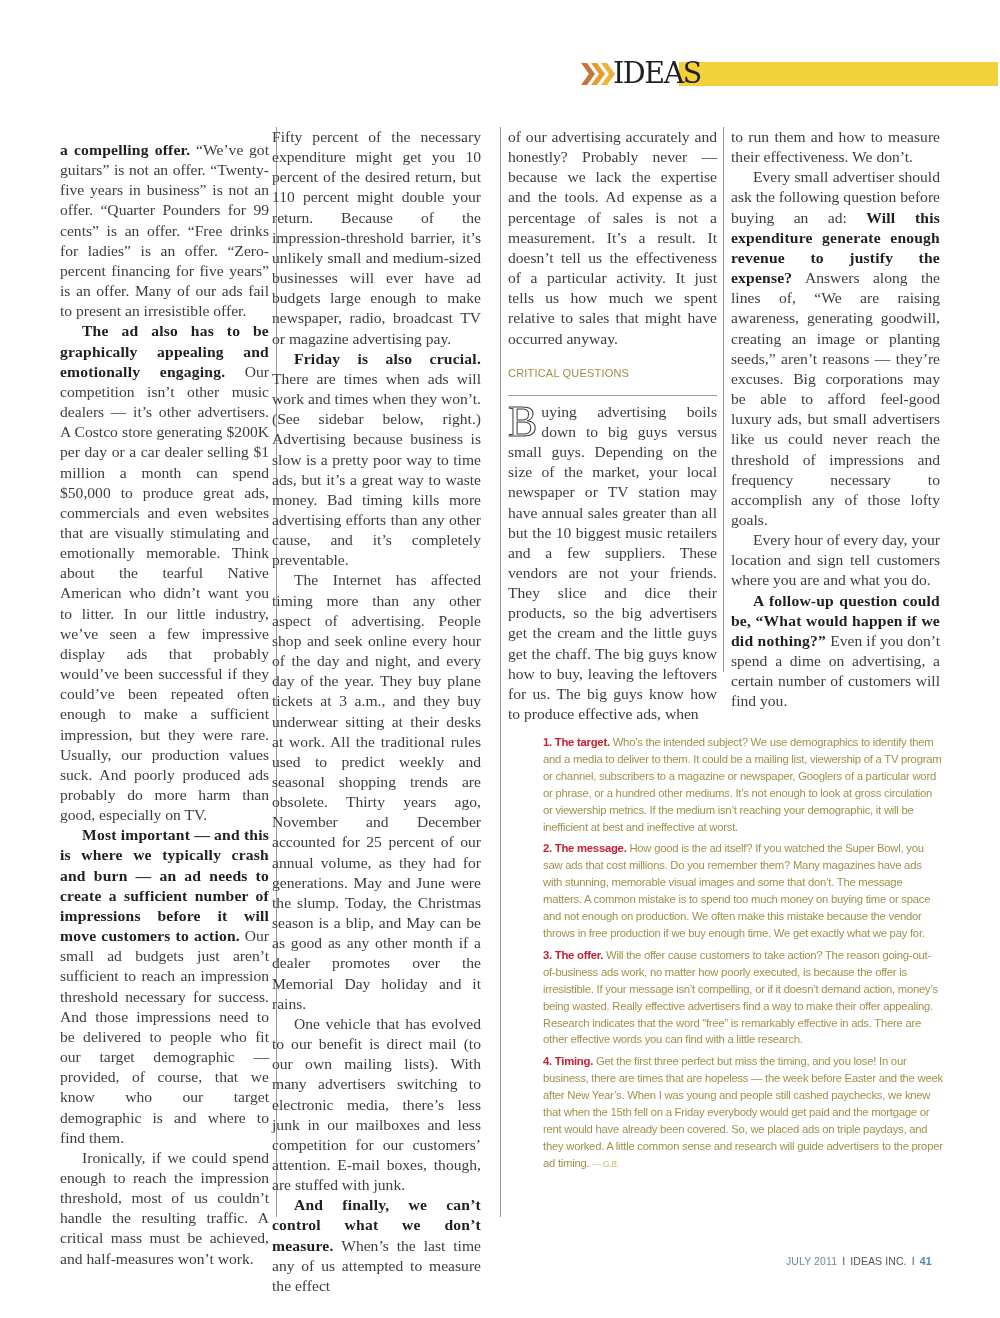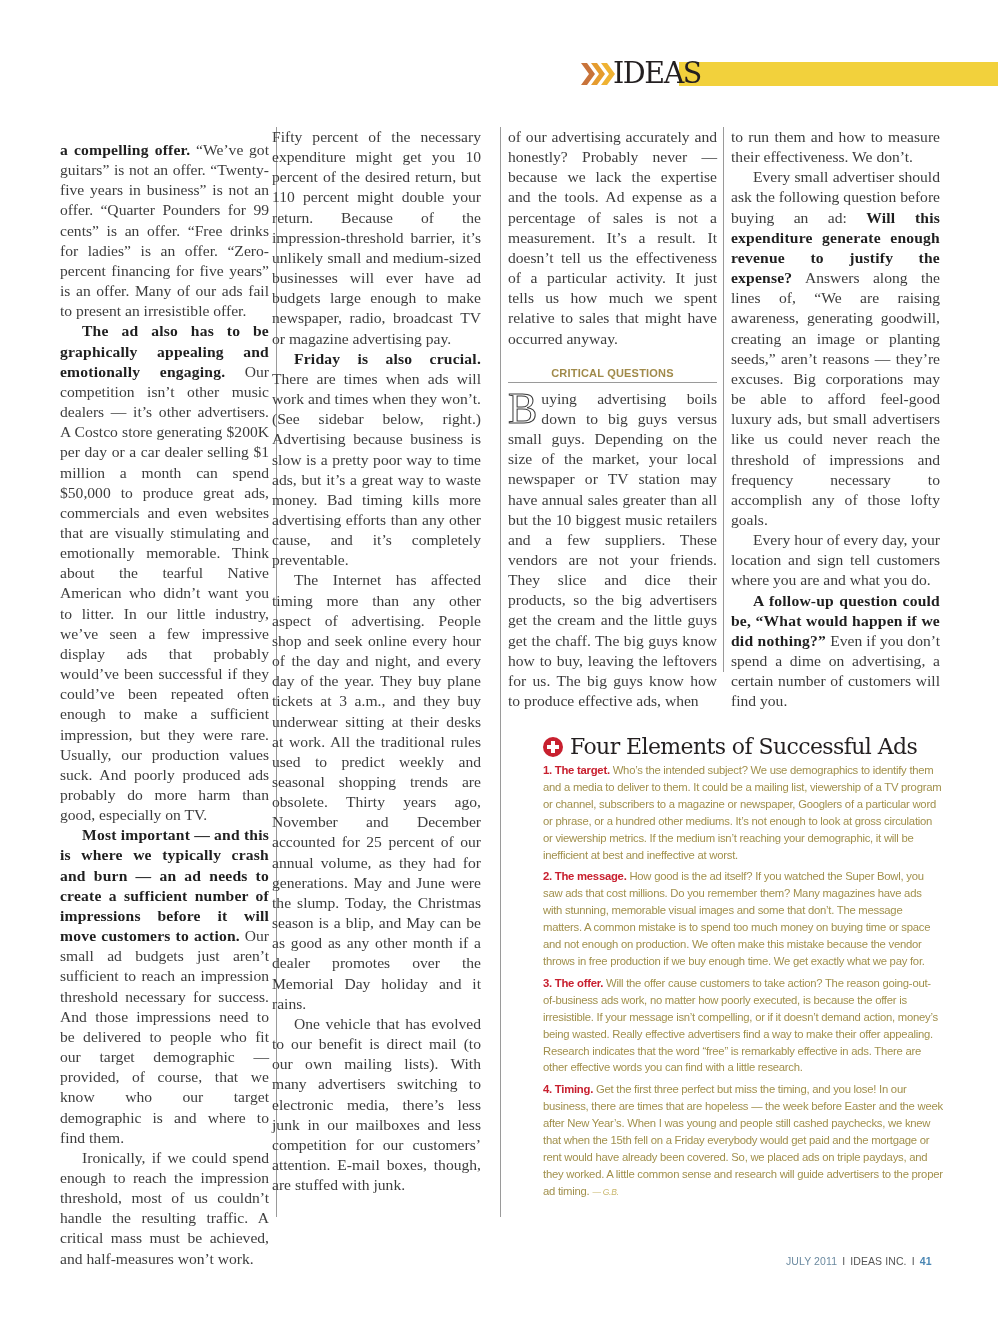--- a/index.html
+++ b/index.html
@@ -15,21 +15,21 @@
   .col { position: absolute; top: 127px; font-family: "Liberation Serif", "DejaVu Serif", serif; font-size: 15.6px; line-height: 20.15px; color: #3d3d3d; text-align: justify; hyphens: manual; }
   .col p { margin: 0; }
   .col p.indent { text-indent: 22px; }
   .col b { color: #1f1f1f; font-weight: bold; letter-spacing: 0.2px; }
   .col1 { left: 60px; width: 209px; margin-top: 13px; }
   .col2 { left: 272px; width: 209px; }
   .col3 { left: 508px; width: 209px; }
   .col4 { left: 731px; width: 209px; }
   .rule { position: absolute; width: 1px; background: #9a9a9a; }
 
-  .section-label { font-family: "Liberation Sans", "DejaVu Sans", sans-serif; font-size: 11px; line-height: 14px; color: #a08a4a; letter-spacing: 0.2px; border-bottom: 1px solid #9a9a9a; padding-bottom: 2px; margin: 17px 0 6px 0; text-align: center; font-weight: bold; }
+  .section-label { font-family: "Liberation Sans", "DejaVu Sans", sans-serif; font-size: 11px; line-height: 14px; color: #a08a4a; letter-spacing: 0.2px; border-bottom: 1px solid #9a9a9a; padding-bottom: 15px; margin: 17px 0 6px 0; text-align: left; }
   .dropcap { float: left; font-family: "Liberation Serif", serif; font-size: 44px; line-height: 36px; font-weight: 300; color: #ffffff; -webkit-text-stroke: 1px #3a3a3a; margin: 2px 4px -2px 0; }
 
   .sidebar { position: absolute; left: 543px; top: 733px; width: 400px; }
   .sidebar-title { display: flex; align-items: center; font-family: "DejaVu Serif", serif; font-size: 22px; line-height: 28px; color: #231f20; letter-spacing: -0.6px; white-space: nowrap; }
   .plus-icon { width: 20px; height: 20px; border-radius: 50%; background: #c8202f; position: relative; margin-right: 7px; flex: 0 0 20px; }
   .plus-icon::before, .plus-icon::after { content: ""; position: absolute; background: #fff; }
   .plus-icon::before { left: 4px; right: 4px; top: 8px; height: 4px; }
   .plus-icon::after { top: 4px; bottom: 4px; left: 8px; width: 4px; }
   .sidebar-list { margin-top: 1px; font-family: "Liberation Sans", "DejaVu Sans", sans-serif; font-size: 11.3px; line-height: 16.9px; color: #a1904c; letter-spacing: -0.25px; }
   .sidebar-item { margin-bottom: 5px; }
@@ -69,40 +69,37 @@
   <p class="indent"><b>The ad also has to be graphically appealing and emotionally engaging.</b><span> Our competition isn’t other music dealers — it’s other advertisers. A Costco store generating $200K per day or a car dealer selling $1 million a month can spend $50,000 to produce great ads, commercials and even websites that are visually stimulating and emotionally memorable. Think about the tearful Native American who didn’t want you to litter. In our little industry, we’ve seen a few impressive display ads that probably would’ve been successful if they could’ve been repeated often enough to make a sufficient impression, but they were rare. Usually, our production values suck. And poorly produced ads probably do more harm than good, especially on TV.</span></p>
   <p class="indent"><b>Most important — and this is where we typically crash and burn — an ad needs to create a sufficient number of impressions before it will move customers to action.</b><span> Our small ad budgets just aren’t sufficient to reach an impression threshold necessary for success. And those impressions need to be delivered to people who fit our target demographic — provided, of course, that we know who our target demographic is and where to find them.</span></p>
   <p class="indent"><span>Ironically, if we could spend enough to reach the impression threshold, most of us couldn’t handle the resulting traffic. A critical mass must be achieved, and half-measures won’t work.</span></p>
 </div>
 
 <div class="col col2">
   <p><span>Fifty percent of the necessary expenditure might get you 10 percent of the desired return, but 110 percent might double your return. Because of the impression-threshold barrier, it’s unlikely small and medium-sized businesses will ever have ad budgets large enough to make newspaper, radio, broadcast TV or magazine advertising pay.</span></p>
   <p class="indent"><b>Friday is also crucial.</b><span> There are times when ads will work and times when they won’t. (See sidebar below, right.) Advertising because business is slow is a pretty poor way to time ads, but it’s a great way to waste money. Bad timing kills more advertising efforts than any other cause, and it’s completely preventable.</span></p>
   <p class="indent"><span>The Internet has affected timing more than any other aspect of advertising. People shop and seek online every hour of the day and night, and every day of the year. They buy plane tickets at 3 a.m., and they buy underwear sitting at their desks at work. All the traditional rules used to predict weekly and seasonal shopping trends are obsolete. Thirty years ago, November and December accounted for 25 percent of our annual volume, as they had for generations. May and June were the slump. Today, the Christmas season is a blip, and May can be as good as any other month if a dealer promotes over the Memorial Day holiday and it rains.</span></p>
   <p class="indent"><span>One vehicle that has evolved to our benefit is direct mail (to our own mailing lists). With many advertisers switching to electronic media, there’s less junk in our mailboxes and less competition for our customers’ attention. E-mail boxes, though, are stuffed with junk.</span></p>
+  <p class="indent"><b>And finally, we can’t control what we don’t measure.</b><span> When’s the last time any of us attempted to measure the effect</span></p>
 </div>
 
 <div class="col col3">
   <p>of our advertising accurately and honestly? Probably never — because we lack the expertise and the tools. Ad expense as a percentage of sales is not a measurement. It’s a result. It doesn’t tell us the effectiveness of a particular activity. It just tells us how much we spent relative to sales that might have occurred anyway.</p>
   <div class="section-label">CRITICAL QUESTIONS</div>
   <p><span class="dropcap">B</span><span>uying advertising boils down to big guys versus small guys. Depending on the size of the market, your local newspaper or TV station may have annual sales greater than all but the 10 biggest music retailers and a few suppliers. These vendors are not your friends. They slice and dice their products, so the big advertisers get the cream and the little guys get the chaff. The big guys know how to buy, leaving the leftovers for us. The big guys know how to produce effective ads, when</span></p>
 </div>
 
 <div class="col col4">
   <p><span>to run them and how to measure their effectiveness. We don’t.</span></p>
   <p class="indent"><span>Every small advertiser should ask the following question before buying an ad: </span><b>Will this expenditure generate enough revenue to justify the expense?</b><span> Answers along the lines of, “We are raising awareness, generating goodwill, creating an image or planting seeds,” aren’t reasons — they’re excuses. Big corporations may be able to afford feel-good luxury ads, but small advertisers like us could never reach the threshold of impressions and frequency necessary to accomplish any of those lofty goals.</span></p>
   <p class="indent"><span>Every hour of every day, your location and sign tell customers where you are and what you do.</span></p>
   <p class="indent"><b>A follow-up question could be, “What would happen if we did nothing?”</b><span> Even if you don’t spend a dime on advertising, a certain number of customers will find you.</span></p>
 </div>
 
 <div class="sidebar">
-  <div class="sidebar-title">
-    <span class="plus-icon"></span>
-    <span>Four Elements of Successful Ads</span>
-  </div>
   <div class="sidebar-list">
     <div class="sidebar-item"><span class="lead">1. The target.</span><span> Who’s the intended subject? We use demographics to identify them and a media to deliver to them. It could be a mailing list, viewership of a TV program or channel, subscribers to a magazine or newspaper, Googlers of a particular word or phrase, or a hundred other mediums. It’s not enough to look at gross circulation or viewership metrics. If the medium isn’t reaching your demographic, it will be inefficient at best and ineffective at worst.</span></div>
     <div class="sidebar-item"><span class="lead">2. The message.</span><span> How good is the ad itself? If you watched the Super Bowl, you saw ads that cost millions. Do you remember them? Many magazines have ads with stunning, memorable visual images and some that don’t. The message matters. A common mistake is to spend too much money on buying time or space and not enough on production. We often make this mistake because the vendor throws in free production if we buy enough time. We get exactly what we pay for.</span></div>
     <div class="sidebar-item"><span class="lead">3. The offer.</span><span> Will the offer cause customers to take action? The reason going-out-of-business ads work, no matter how poorly executed, is because the offer is irresistible. If your message isn’t compelling, or if it doesn’t demand action, money’s being wasted. Really effective advertisers find a way to make their offer appealing. Research indicates that the word “free” is remarkably effective in ads. There are other effective words you can find with a little research.</span></div>
     <div class="sidebar-item"><span class="lead">4. Timing.</span><span> Get the first three perfect but miss the timing, and you lose! In our business, there are times that are hopeless — the week before Easter and the week after New Year’s. When I was young and people still cashed paychecks, we knew that when the 15th fell on a Friday everybody would get paid and the mortgage or rent would have already been covered. So, we placed ads on triple paydays, and they worked. A little common sense and research will guide advertisers to the proper ad timing. </span><span class="sig">— G.B.</span></div>
   </div>
 </div>
 
 <div class="footer">
   <span>JULY 2011</span>

